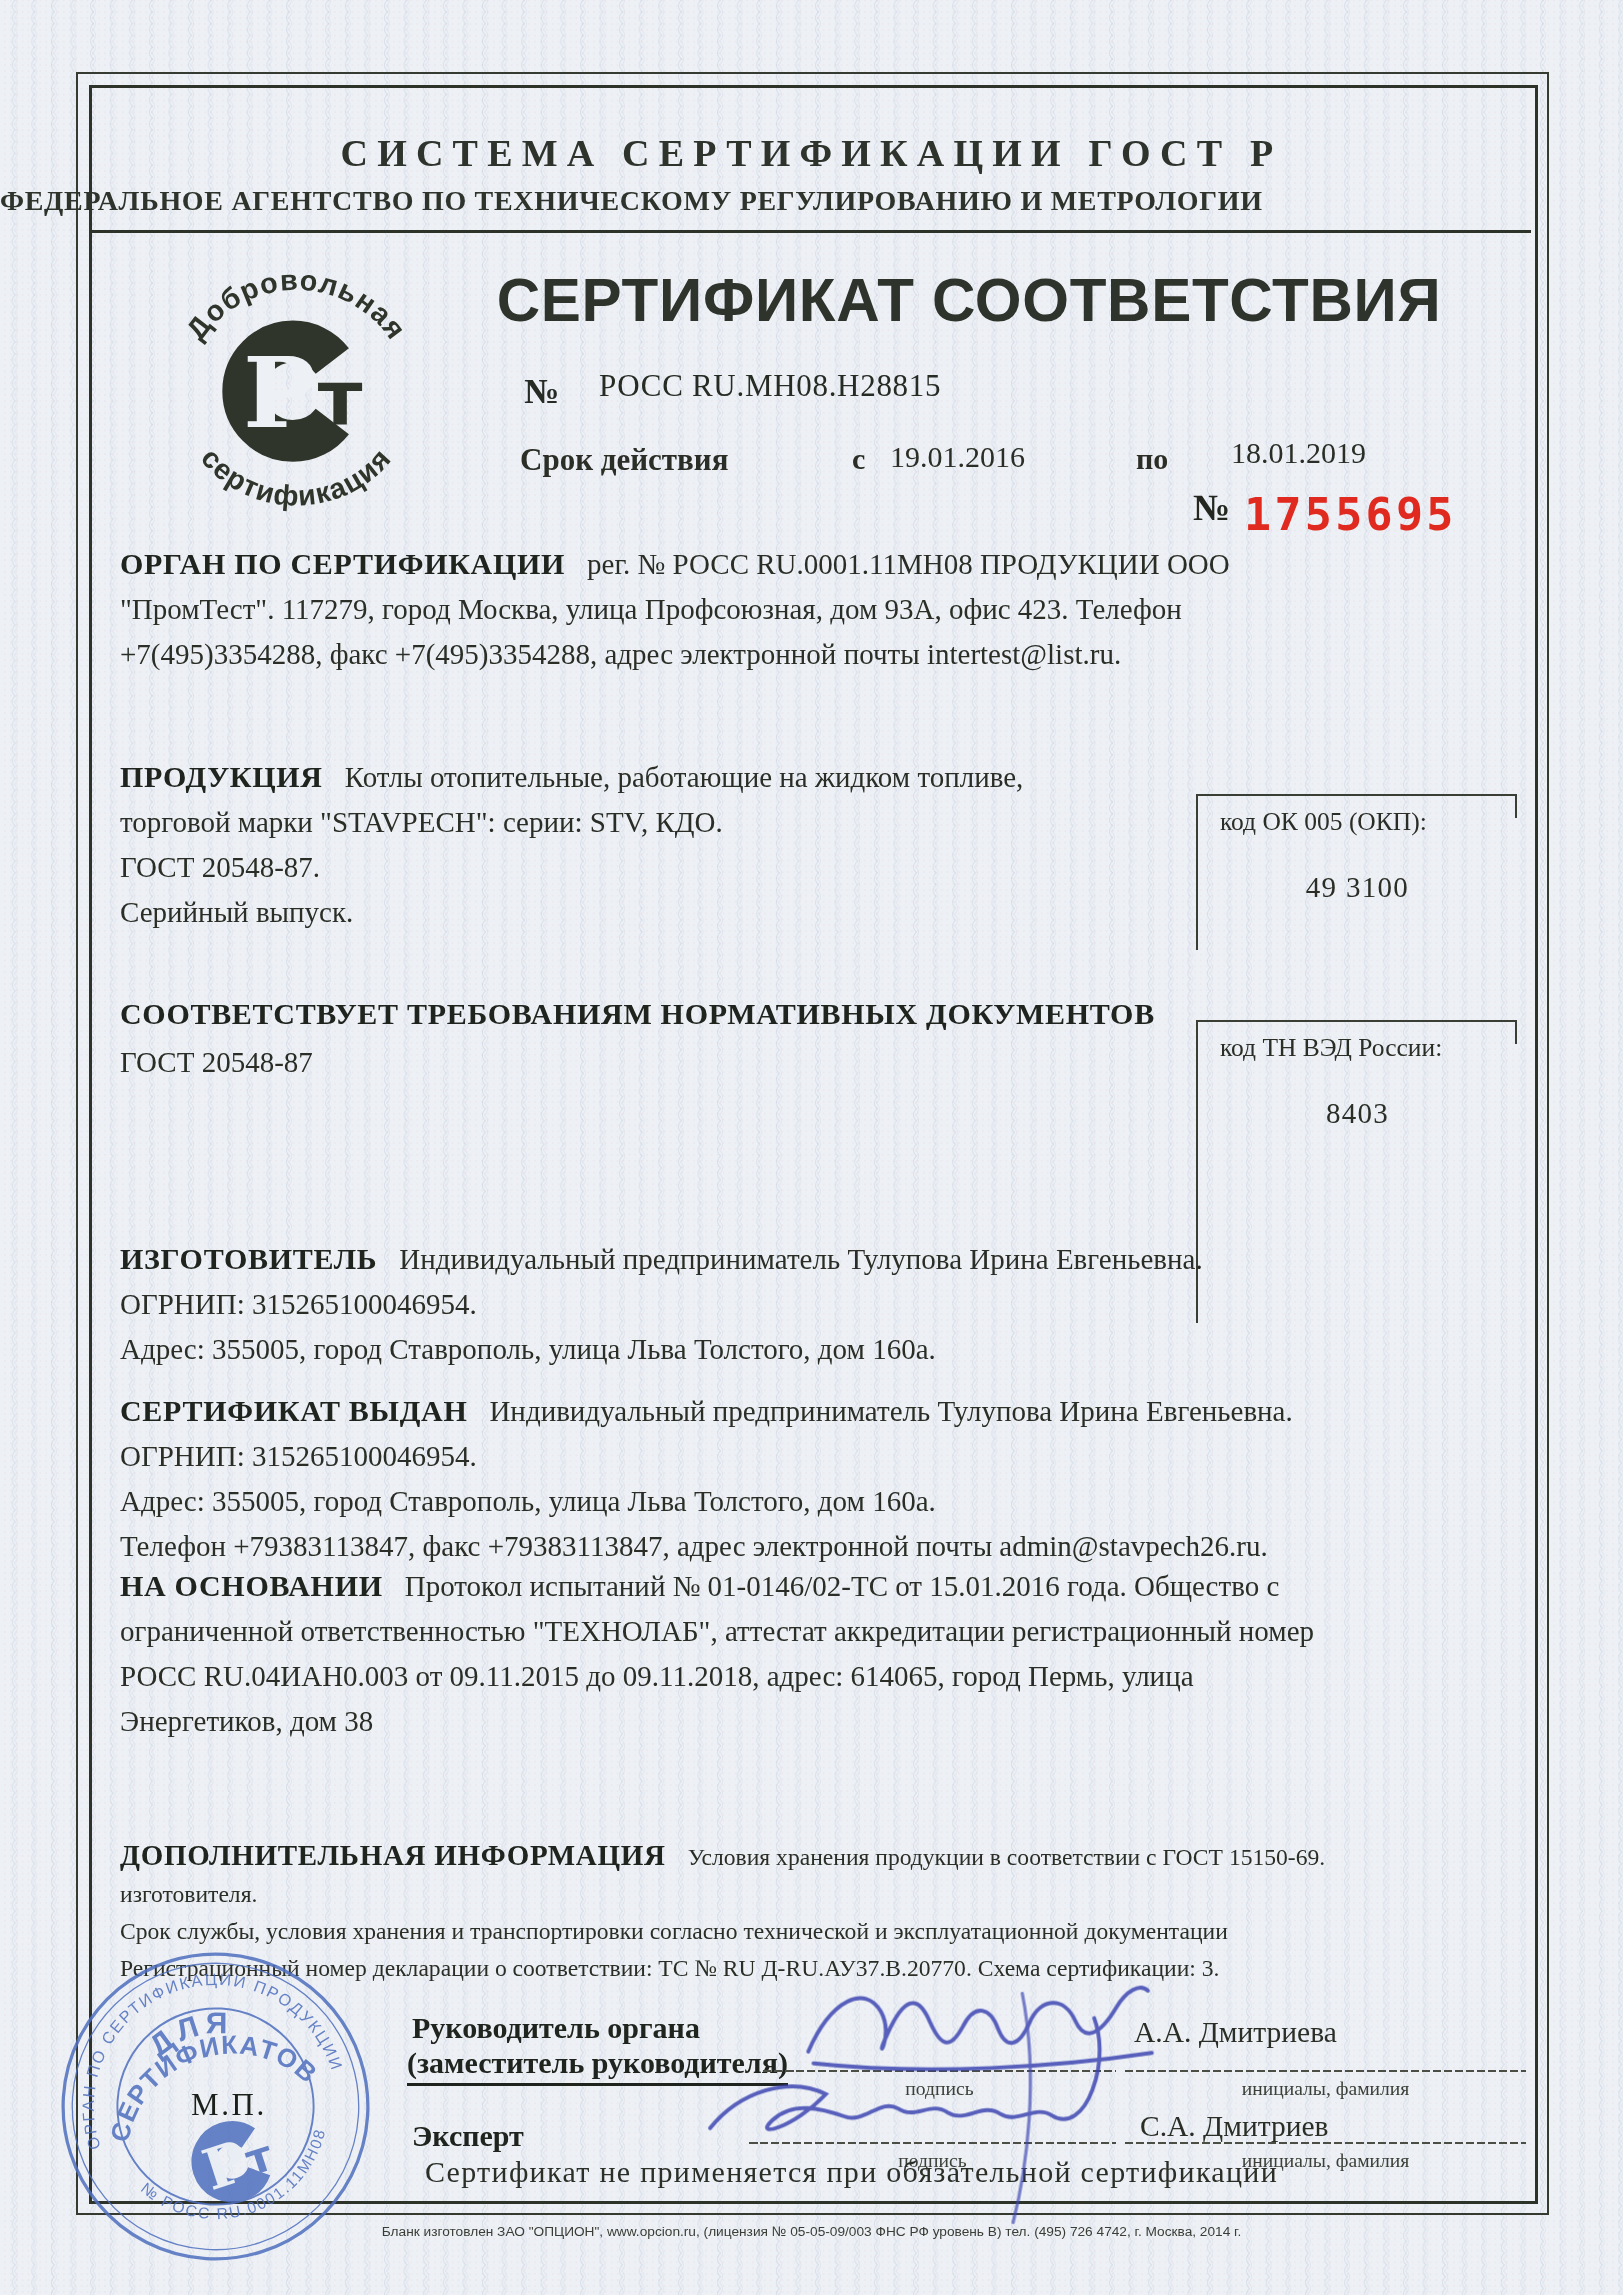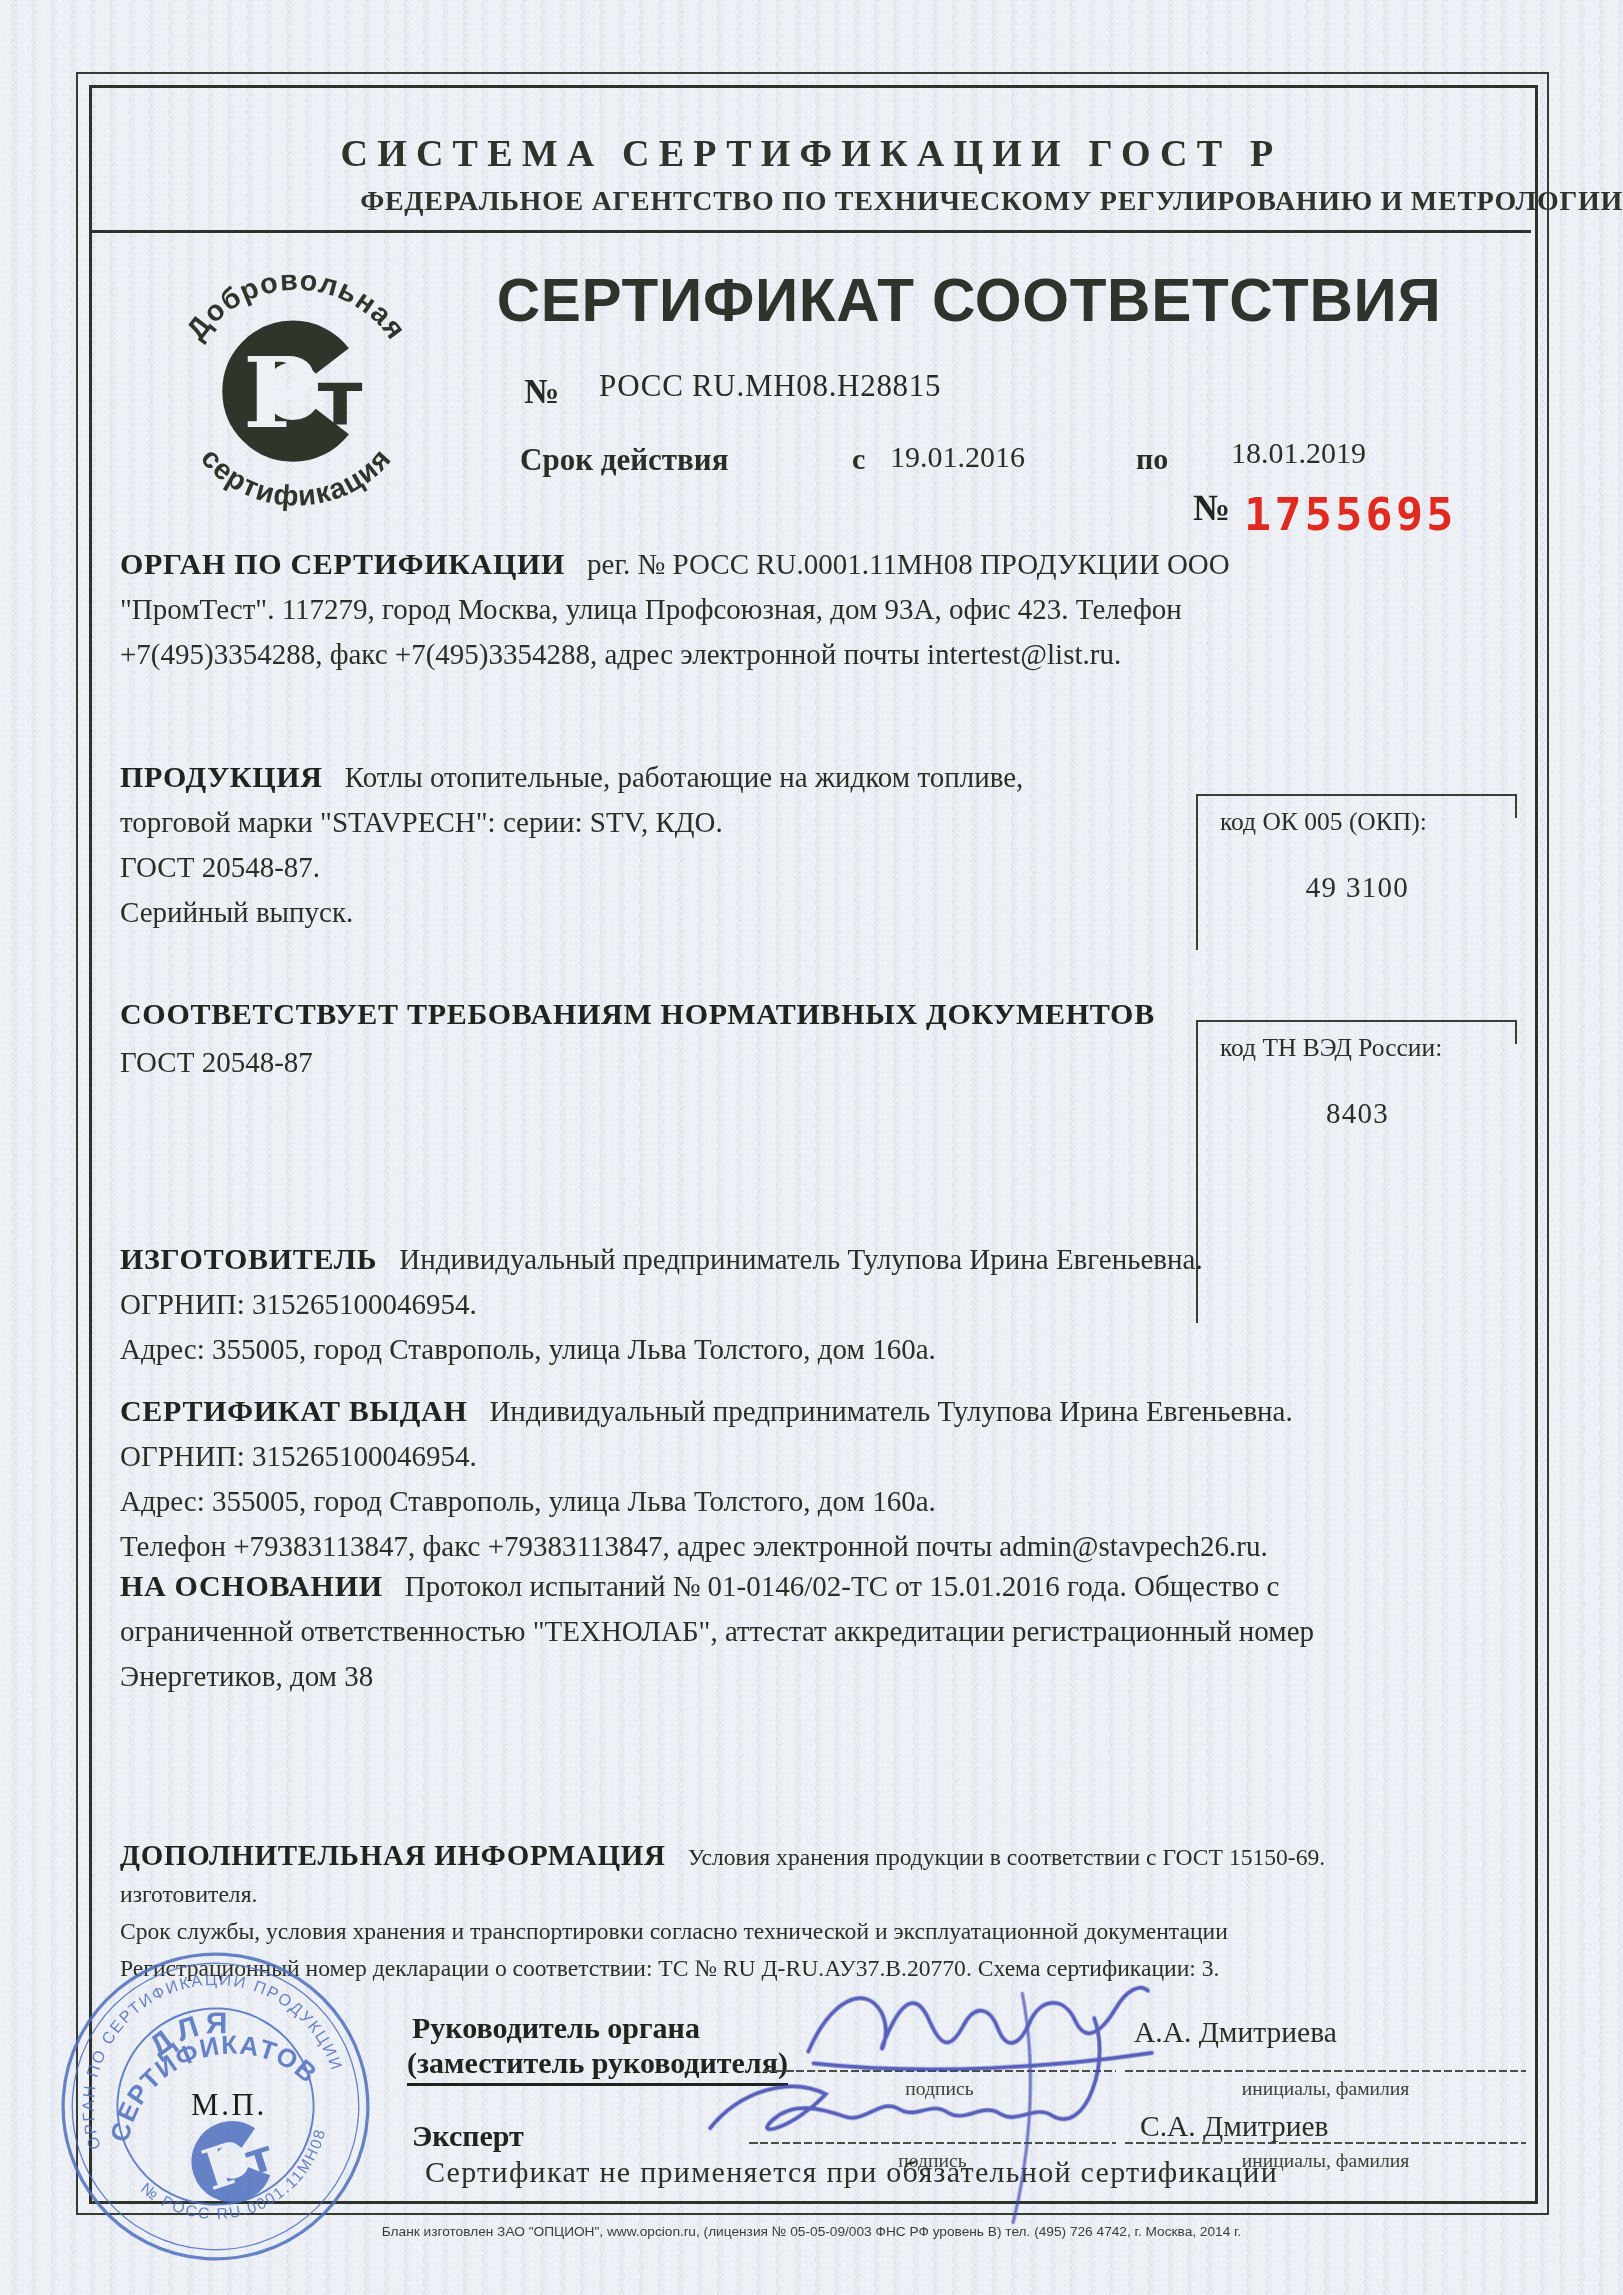--- a/index.html
+++ b/index.html
@@ -15,21 +15,21 @@
     font-family:"Liberation Serif", serif;
     color:#2a2e26;
   }
   .abs{position:absolute;}
   .nw{white-space:nowrap;}
   
   .frame-outer{left:76px;top:72px;width:1469px;height:2139px;border:2px solid #363b31;}
   .frame-inner{left:89px;top:85px;width:1443px;height:2113px;border:3.3px solid #2e332a;}
   
   .h1{left:0;top:131px;width:100%;text-align:center;font-size:38px;font-weight:bold;letter-spacing:9.2px;color:#2e332c;}
-  .h2{left:0;top:185px;width:100%;text-align:right;font-size:28px;font-weight:bold;letter-spacing:0.7px;color:#2e332c;}
+  .h2{left:0;top:185px;width:100%;text-align:left;font-size:28px;font-weight:bold;letter-spacing:0.7px;color:#2e332c;}
   .rule{left:92px;top:230px;width:1439px;height:3.3px;background:#2e332a;}
   
   .title{left:429px;top:264px;width:1080px;text-align:center;
     font-family:"Liberation Sans", sans-serif;font-weight:900;font-size:62px;letter-spacing:0.7px;
     transform:scaleX(.97);transform-origin:center;color:#2e332c;}
   
   .logo{left:154px;top:250px;width:285px;height:268px;}
   
   .no-label{left:524px;top:372px;font-size:35px;font-weight:bold;color:#262b24;}
   .no-value{left:599px;top:368px;font-size:31px;color:#262b24;letter-spacing:0.7px;}
@@ -167,20 +167,21 @@
   <div class="abs sec sec-issued">
     <div class="row"><span class="lbl">СЕРТИФИКАТ ВЫДАН</span><span class="sp"></span><span>Индивидуальный предприниматель Тулупова Ирина Евгеньевна.</span></div>
     <div class="row">ОГРНИП: 315265100046954.</div>
     <div class="row">Адрес: 355005, город Ставрополь, улица Льва Толстого, дом 160а.</div>
     <div class="row">Телефон +79383113847, факс +79383113847, адрес электронной почты admin@stavpech26.ru.</div>
   </div>
 
   <div class="abs sec sec-basis">
     <div class="row"><span class="lbl">НА ОСНОВАНИИ</span><span class="sp"></span><span>Протокол испытаний № 01-0146/02-ТС от 15.01.2016 года. Общество с</span></div>
     <div class="row">ограниченной ответственностью "ТЕХНОЛАБ", аттестат аккредитации регистрационный номер</div>
+    <div class="row">РОСС RU.04ИАН0.003 от 09.11.2015 до 09.11.2018, адрес: 614065, город Пермь, улица</div>
     <div class="row">Энергетиков, дом 38</div>
   </div>
 
   <div class="abs sec sec-add">
     <div class="row"><span class="lbl">ДОПОЛНИТЕЛЬНАЯ ИНФОРМАЦИЯ</span><span class="sp"></span><span>Условия хранения продукции в соответствии с ГОСТ 15150-69.</span></div>
     <div class="row">изготовителя.</div>
     <div class="row">Срок службы, условия хранения и транспортировки согласно технической и эксплуатационной документации</div>
     <div class="row">Регистрационный номер декларации о соответствии: ТС № RU Д-RU.АУ37.В.20770. Схема сертификации: 3.</div>
   </div>
 

